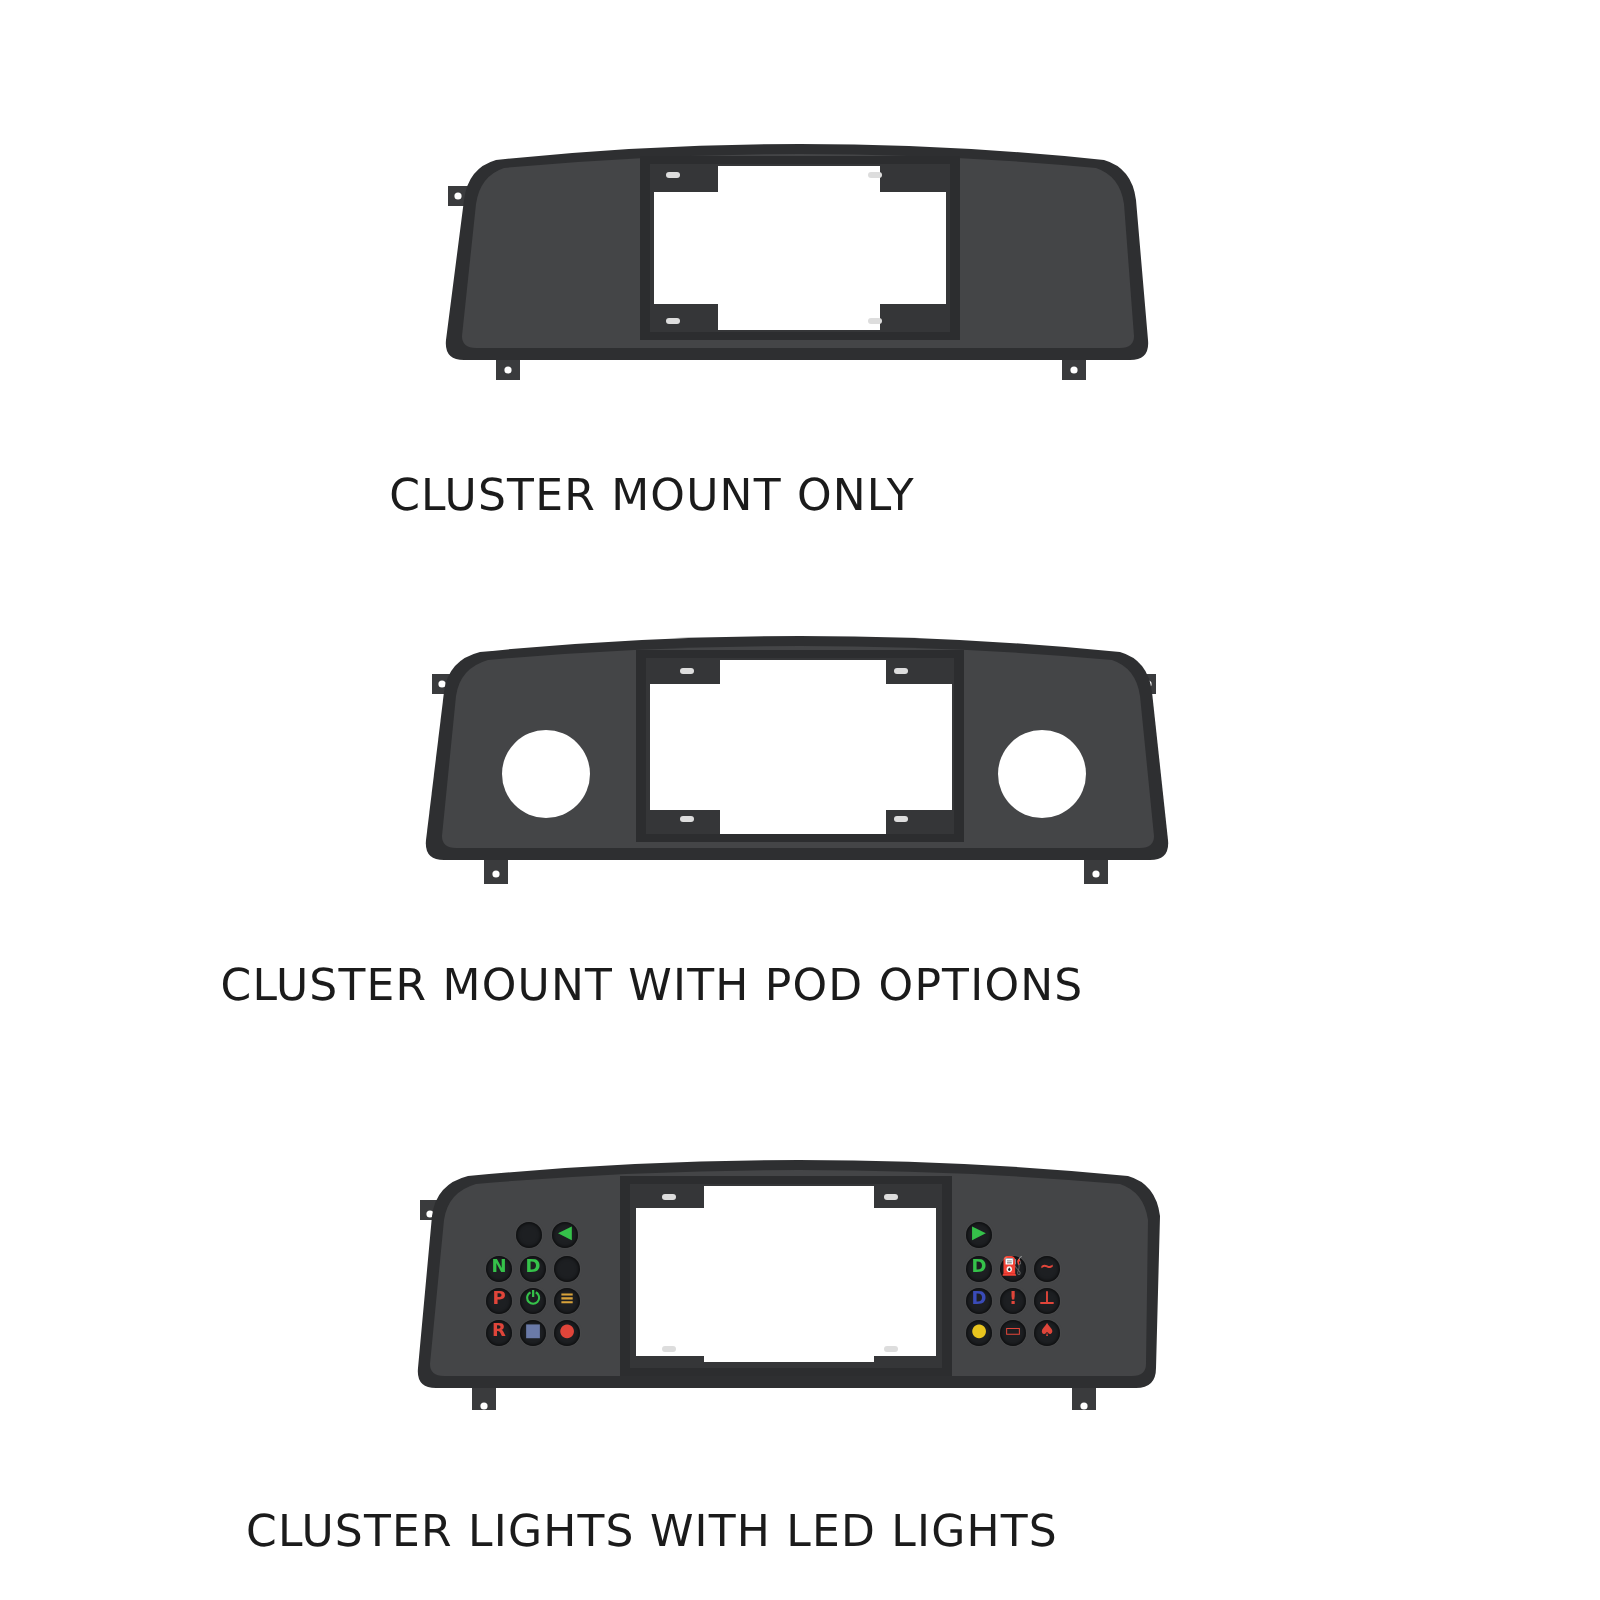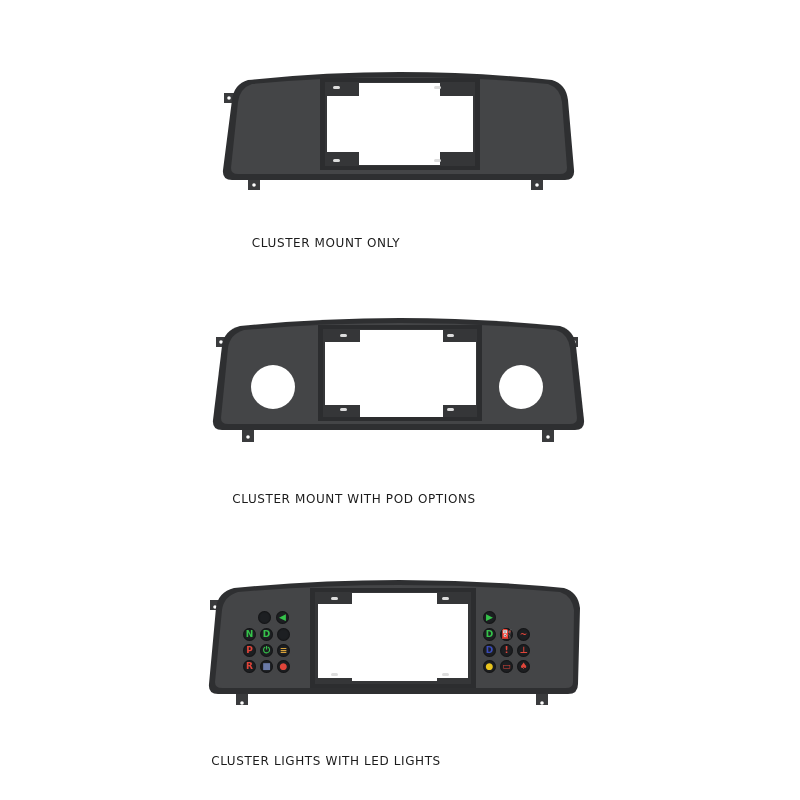--- a/index.html
+++ b/index.html
@@ -1,19 +1,19 @@
 <!DOCTYPE html>
 <html><head>
 <meta charset="utf-8">
 <style>
   html, body { margin:0; padding:0; background:#ffffff; }
   body { width:800px; height:800px; position:relative; overflow:hidden; font-family:"DejaVu Sans", sans-serif; }
   .panel { position:absolute; left:0; width:800px; }
   .panel svg { position:absolute; left:0; top:0; }
-  .caption { position:absolute; left:0; width:652px; text-align:center; font-size:12px; letter-spacing:0.6px; color:#1b1b1b; font-family:"DejaVu Sans", sans-serif; }
+  .caption { position:absolute; left:0; width:652px; text-align:center; font-size:22px; letter-spacing:0.6px; color:#1b1b1b; font-family:"DejaVu Sans", sans-serif; }
   .led { position:absolute; width:13px; height:13px; border-radius:50%; background:#1d1f22; box-shadow: inset 0 0 2px #000, 0 0 1px #555; font-size:9px; font-weight:bold; line-height:13px; text-align:center; font-family:"DejaVu Sans", sans-serif; }
 </style>
 </head>
 <body>
 
 <div class="panel" style="top:60px;height:150px;">
   <svg width="800" height="150" viewBox="0 60 800 150">
     <g>
 
       <path d="M224 93 h10 l4 10 h-14 z" fill="#3a3b3d"></path>
@@ -58,21 +58,21 @@
       <rect x="318" y="325" width="164" height="96" fill="#2c2d2f"></rect>
       <rect x="323" y="329" width="154" height="88" fill="#353638"></rect>
       <path d="M360 330 H443 V342 H476 V405 H443 V417 H360 V405 H325 V342 H360 Z" fill="#ffffff"></path>
       <rect x="340" y="334" width="7" height="3" rx="1.5" fill="#ddd"></rect>
       <rect x="447" y="334" width="7" height="3" rx="1.5" fill="#ddd"></rect>
       <rect x="340" y="408" width="7" height="3" rx="1.5" fill="#ddd"></rect>
       <rect x="447" y="408" width="7" height="3" rx="1.5" fill="#ddd"></rect>
     </g>
   </svg>
 </div>
-<div class="caption" style="top:492px;padding-left:28px;">CLUSTER MOUNT WITH POD OPTIONS</div>
+<div class="caption" style="top:481px;">CLUSTER MOUNT WITH POD OPTIONS</div>
 
 <div class="panel" style="top:570px;height:150px;">
   <svg width="800" height="150" viewBox="0 570 800 150">
     <g>
       <path d="M210 600 h10 l4 10 h-14 z" fill="#3a3b3d"></path>
         <circle cx="215" cy="607" r="1.8" fill="#fff"></circle>
       <path d="M562 600 h10 v10 h-14 z" fill="#3a3b3d"></path>
         <circle cx="568" cy="607" r="1.8" fill="#fff"></circle>
       <path d="M236 691 h12 v14 h-12 z" fill="#3a3b3d"></path>
         <circle cx="242" cy="703" r="1.8" fill="#fff"></circle>

